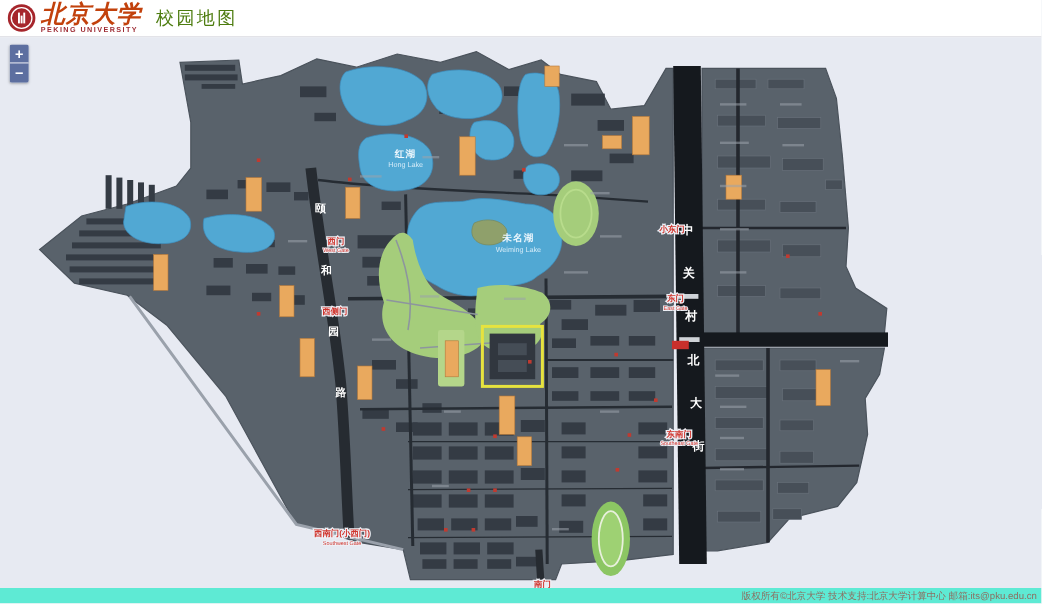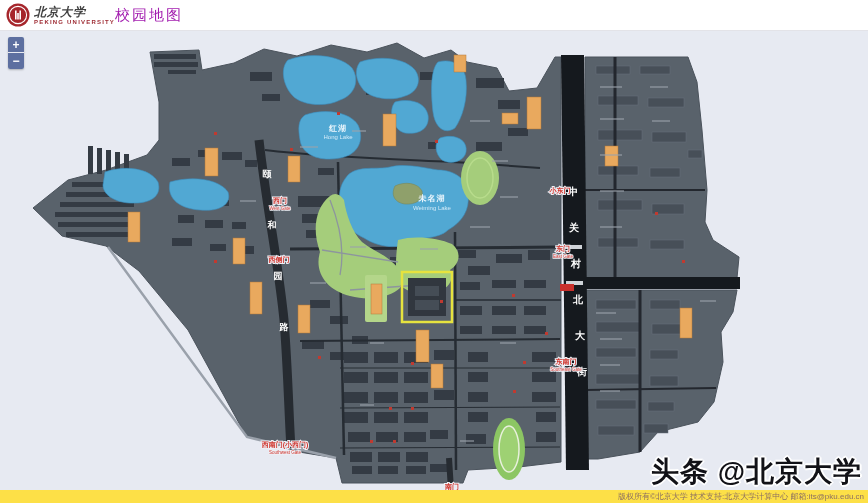--- a/index.html
+++ b/index.html
@@ -4,23 +4,23 @@
 <style>
   html,body{margin:0;padding:0;background:#fff;}
   .app{position:relative;width:868px;height:503px;overflow:hidden;
        font-family:"Liberation Sans",sans-serif;background:#e7eaf2;}
   
   .header{position:absolute;top:0;left:0;width:868px;height:30px;background:#fff;
           border-bottom:1px solid #e3e3e8;display:flex;align-items:center;z-index:5;}
   .logo{width:24px;height:24px;margin-left:6px;flex:0 0 auto;}
   .logo-text{margin-left:4px;line-height:1;}
   .logo-text .cn{font-family:"Liberation Serif",serif;font-weight:bold;font-style:italic;
-                 font-size:12px;color:#404040;letter-spacing:1px;}
+                 font-size:20px;color:#c2410c;letter-spacing:1px;}
   .logo-text .en{font-size:6px;color:#9e2b33;letter-spacing:1.2px;font-weight:bold;margin-top:1px;}
-  .page-title{font-size:15px;color:#a21caf;letter-spacing:2px;}
+  .page-title{margin-left:12px;font-size:15px;color:#4d7c0f;letter-spacing:2px;}
   .search-wrap{margin-left:12px;display:flex;align-items:center;}
   .search-input{width:168px;height:20px;border:1px solid #cfcfd6;border-radius:2px;
                 font-size:12px;padding:0 6px;color:#333;outline:none;background:#fff;}
   .search-input::placeholder{color:#a9a9b2;}
   .search-btn{background:none;border:none;padding:0;margin-left:8px;cursor:pointer;width:18px;height:18px;}
   
   .mapwrap{position:absolute;top:30px;left:0;width:868px;height:473px;}
   svg{display:block;}
   .zoomctl{position:absolute;left:8px;top:37px;width:16px;z-index:6;
            box-shadow:0 1px 2px rgba(0,0,0,.25);border-radius:2px;overflow:hidden;}
@@ -34,21 +34,21 @@
   .lake-en{font:6px "Liberation Sans",sans-serif;fill:#d4ebf8;text-anchor:middle;}
   .gate{font:bold 7px "Liberation Sans",sans-serif;fill:#d0342c;text-anchor:middle;
         paint-order:stroke;stroke:#eef0f6;stroke-width:2px;}
   .gate-en{font:4.5px "Liberation Sans",sans-serif;fill:#d0342c;text-anchor:middle;
            paint-order:stroke;stroke:#eef0f6;stroke-width:1.5px;}
   
   .watermark{position:absolute;right:6px;bottom:12px;z-index:7;
              font-size:28px;font-weight:bold;color:#121217;letter-spacing:1px;
              text-shadow:-2px 0 0 #fff,2px 0 0 #fff,0 -2px 0 #fff,0 2px 0 #fff,
                          -1px -1px 0 #fff,1px 1px 0 #fff,-1px 1px 0 #fff,1px -1px 0 #fff;}
-  .footer{position:absolute;left:0;bottom:0;width:868px;height:13px;background:#fde047;z-index:6;
+  .footer{position:absolute;left:0;bottom:0;width:868px;height:13px;background:#5eead4;z-index:6;
           font-size:8px;color:#8c6f62;text-align:right;line-height:13px;box-sizing:border-box;padding-right:4px;}
 </style>
 </head>
 <body>
 
 <div class="app">
 
   <div class="header">
     <svg class="logo" viewBox="0 0 24 24">
       <circle cx="12" cy="12" r="11.5" fill="#a6262c"></circle>
@@ -375,16 +375,15 @@
       <text class="gate-en" x="566" y="371">Southeast Gate</text>
     </g>
   </svg>
   </div>
 
   <div class="zoomctl">
     <button>+</button>
     <button>−</button>
   </div>
 
-  <div class="watermark">头条 @北京大学</div>
 
   <div class="footer">版权所有©北京大学 技术支持:北京大学计算中心 邮箱:its@pku.edu.cn</div>
 </div>
 
 </body></html>

